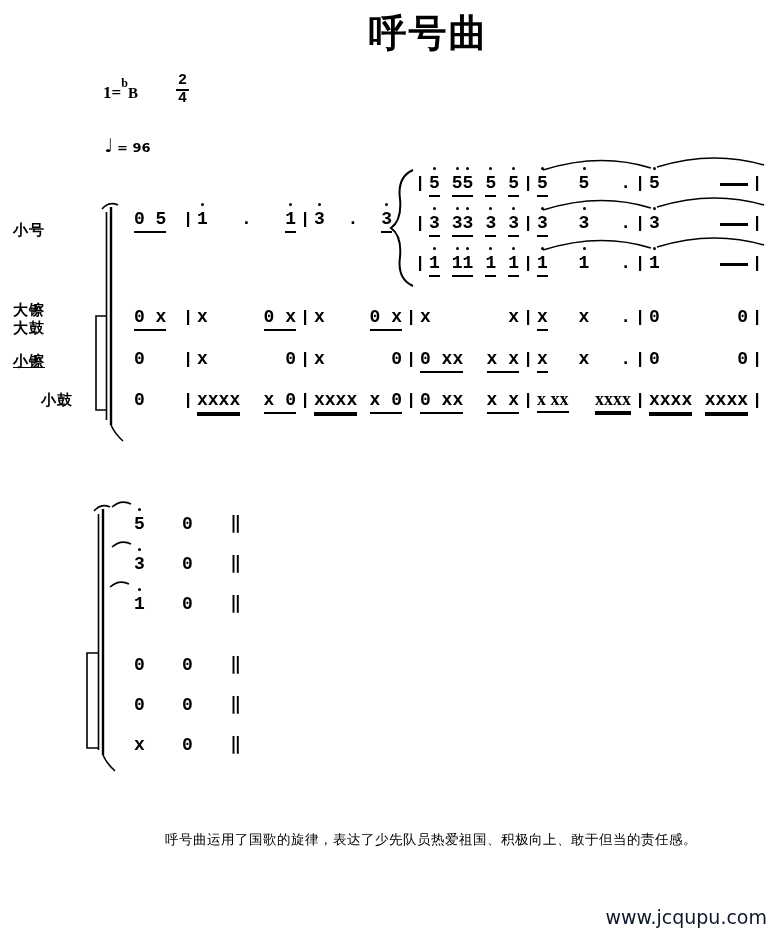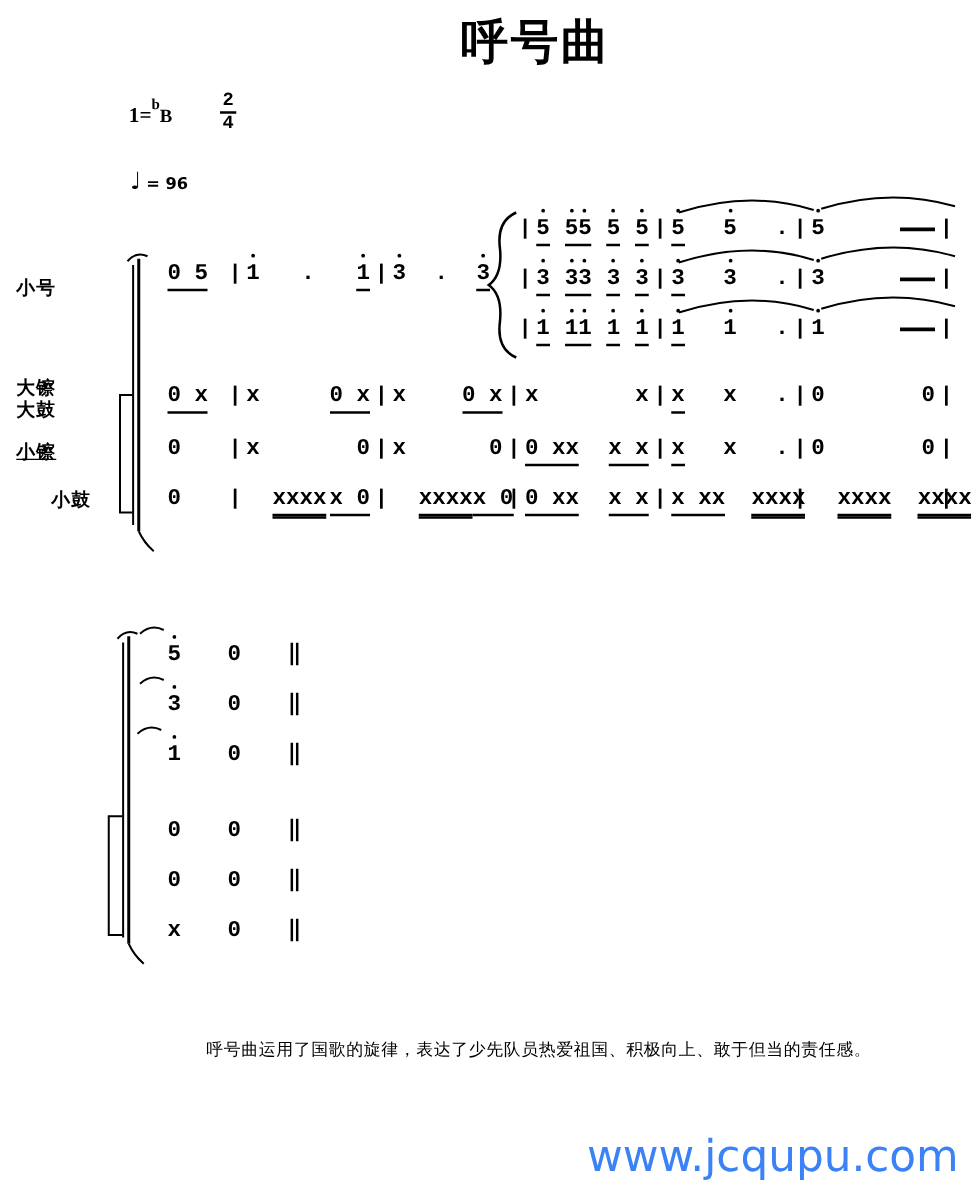--- a/index.html
+++ b/index.html
@@ -23,31 +23,31 @@
   
   .srow{position:absolute;display:flex;align-items:baseline;height:24px;
         font-family:"Liberation Mono","DejaVu Sans Mono",monospace;}
   .cell{display:inline-flex;justify-content:space-between;align-items:baseline;
         box-sizing:border-box;padding:0 4px;flex:none;}
   .bar{display:inline-block;width:10px;flex:none;text-align:center;
        font-weight:bold;font-size:17px;}
   .tok{position:relative;display:inline-block;white-space:pre;
        font-weight:bold;font-size:18px;line-height:22px;}
   .u1{border-bottom:2.4px solid #000;padding-bottom:1px;}
-  .u2{border-bottom:2.4px solid #000;padding-bottom:1px;margin-left:21px;}
+  .u2{border-bottom:2.4px solid #000;padding-bottom:1px;}
   .u2::after{content:"";position:absolute;left:0;right:0;bottom:-4px;height:2.2px;background:#000;}
   .dots{position:absolute;left:0;right:0;top:-5px;display:flex;justify-content:space-around;}
   .dots i{width:3px;height:3px;background:#000;border-radius:50%;}
   .hold{display:inline-block;width:28px;height:3px;background:#000;margin-bottom:2px;}
   
   .overlay{position:absolute;left:0;top:0;pointer-events:none;}
   
   .desc{position:absolute;left:165px;top:831px;font-size:13.5px;letter-spacing:.5px;}
   .note{position:absolute;left:165px;top:876px;font-size:13.5px;letter-spacing:.5px;}
-  .watermark{position:absolute;right:10px;top:906px;font-size:35px;color:#3b82f6;text-align:center;}
+  .watermark{position:absolute;right:10px;top:906px;font-size:19px;color:#0f172a;text-align:center;}
 </style>
 </head>
 <body>
 
 <div class="page">
 
   <h1 class="title">呼号曲</h1>
 
   <div class="keysig">
     <span>1=</span><sup>b</sup><span class="keyletter">B</span>
@@ -228,21 +228,21 @@
         <span class="cell" style="width: 96px;">
           <span class="tok u2">xxxx</span>
           <span class="tok u1">x 0</span>
         </span>
         <span class="bar">|</span>
         <span class="cell" style="width: 107px;">
           <span class="tok u1">0 xx</span>
           <span class="tok u1">x x</span>
         </span>
         <span class="bar">|</span>
-        <span class="cell" style="width: 102px;">
+        <span class="cell" style="width: 102px; font-family: Liberation Serif, serif;">
           <span class="tok u1">x xx</span>
           <span class="tok u2">xxxx</span>
         </span>
         <span class="bar">|</span>
         <span class="cell" style="width: 107px;">
           <span class="tok u2">xxxx</span>
           <span class="tok u2">xxxx</span>
         </span>
         <span class="bar">|</span>
       </div>

